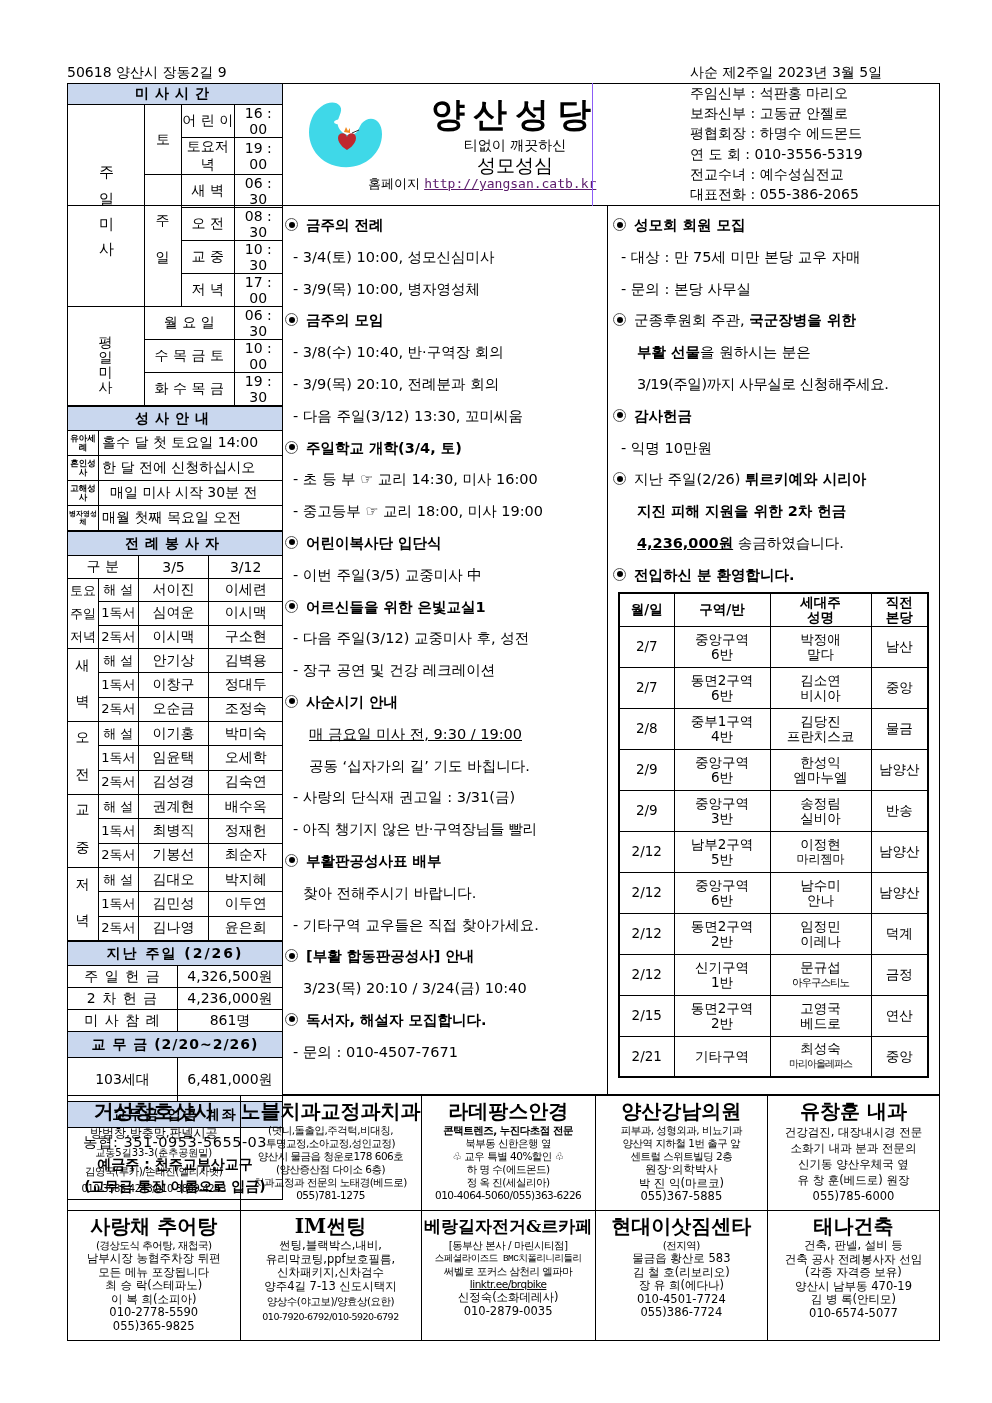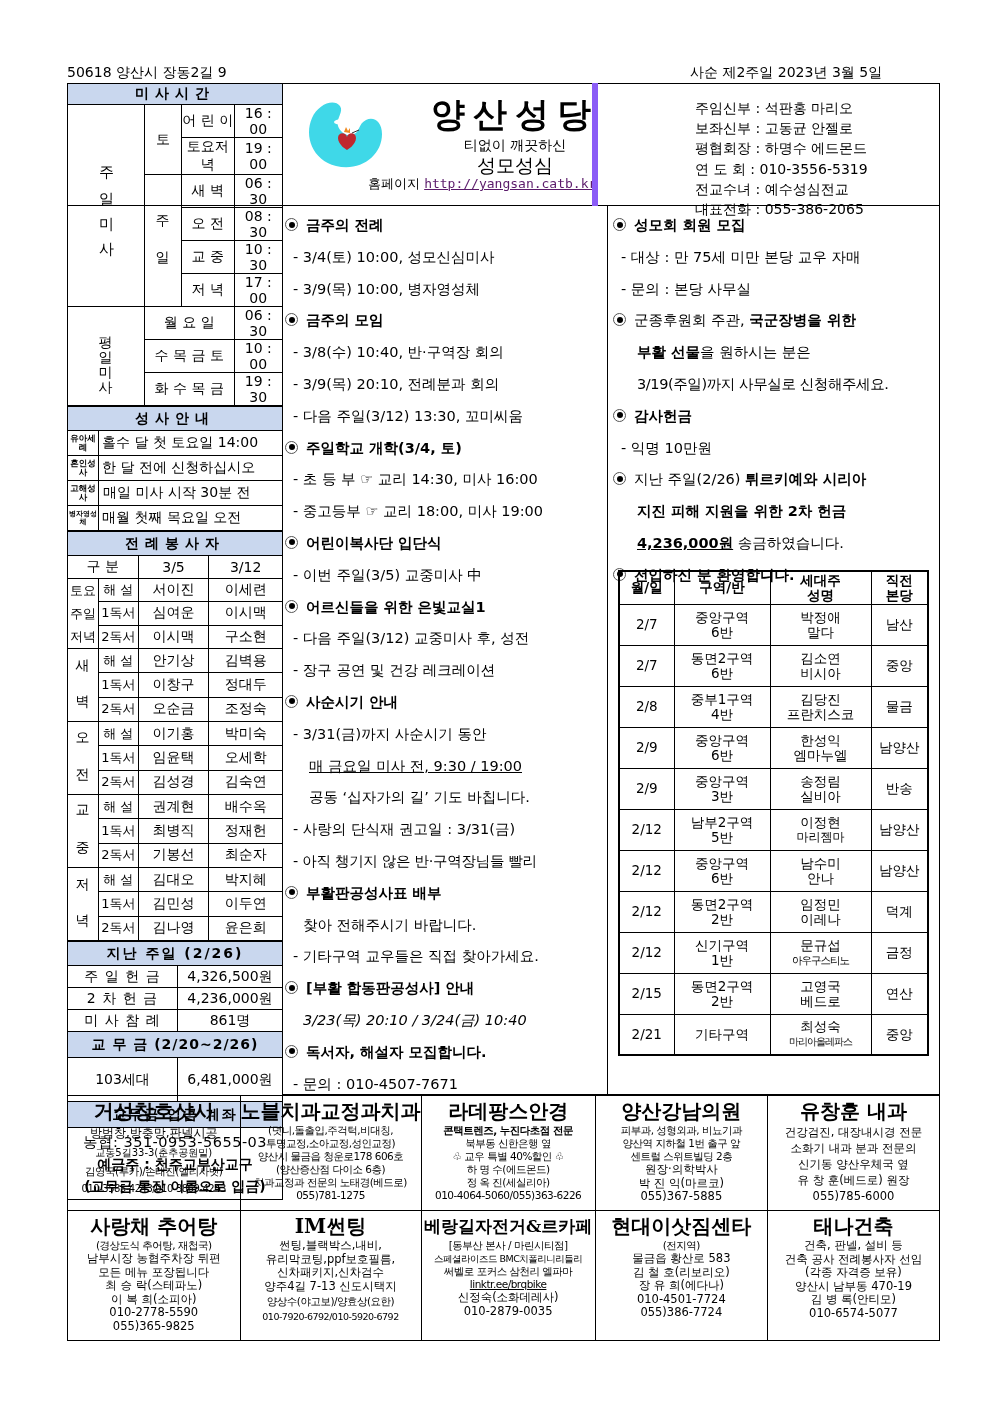--- a/index.html
+++ b/index.html
@@ -10,21 +10,21 @@
   table { border-collapse: collapse; }
   .lt td { border: 1px solid #000; font-size: 14px; text-align: center; padding: 0; }
   .blue { background: #c9d7ee; font-weight: bold; letter-spacing: 6px; }
   .rowh21 td { height: 20.7px; }
   .logo { position: absolute; left: 302px; top: 98px; width: 84px; height: 74px; }
   .title { position: absolute; left: 420px; top: 92px; width: 190px; text-align: center; font-size: 34px; font-weight: bold; letter-spacing: 8px; }
   .sub1 { position: absolute; left: 420px; top: 137px; width: 190px; text-align: center; font-size: 14px; }
   .sub2 { position: absolute; left: 420px; top: 153px; width: 190px; text-align: center; font-size: 19px; }
   .hp { position: absolute; left: 368px; top: 175px; font-size: 13px; }
   .hp a { color: #5a1a6a; font-family: "DejaVu Sans Mono", monospace; text-decoration: underline; }
-  .staff { position: absolute; left: 592px; top: 83px; width: 332px; height: 123px; border-left: 6px solid #8b5cf6; padding: 15px 0 0 97px; }
+  .staff { position: absolute; left: 592px; top: 83px; width: 332px; height: 123px; border-left: 1px solid #8b5cf6; padding: 0 0 0 97px; }
   .staff div { font-size: 14px; line-height: 20.2px; white-space: nowrap; }
   .mid { position: absolute; left: 283px; top: 206px; width: 325px; height: 889px; border-right: 1px solid #000; border-bottom: 1px solid #000; }
   .right { position: absolute; left: 608px; top: 206px; width: 332px; height: 889px; border-right: 1.5px solid #000; border-bottom: 1px solid #000; }
   .sec { font-size: 14.5px; line-height: 31.8px; white-space: nowrap; }
   .sec .h { font-weight: bold; }
   .bullet { display: inline-block; width: 13px; height: 13px; border: 1px solid #555; border-radius: 50%; position: relative; vertical-align: -1px; margin-right: 8px; background: #fff; }
   .bullet::after { content: ""; position: absolute; left: 2.5px; top: 2.5px; width: 6px; height: 6px; border-radius: 50%; background: #000; }
   .ind { padding-left: 24px; }
   .u { text-decoration: underline; }
   .mt td { border: 1px solid #000; font-size: 13.5px; text-align: center; line-height: 15px; padding: 0; }
@@ -135,21 +135,21 @@
     <tr style="height:25px;">
           <td style="font-size:8.5px; line-height:9px; font-weight:bold;">유아세례</td>
           <td style="text-align:left; padding-left:3px; font-size:14px;">홀수 달 첫 토요일 14:00</td>
         </tr>
     <tr style="height:25px;">
           <td style="font-size:8.5px; line-height:9px; font-weight:bold;">혼인성사</td>
           <td style="text-align:left; padding-left:3px; font-size:14px;">한 달 전에 신청하십시오</td>
         </tr>
     <tr style="height:25px;">
           <td style="font-size:8.5px; line-height:9px; font-weight:bold;">고해성사</td>
-          <td style="text-align:left; padding-left:4px; font-size:14px;">매일 미사 시작 30분 전</td>
+          <td style="text-align:left; padding-left:11px; font-size:14px;">매일 미사 시작 30분 전</td>
         </tr>
     <tr style="height:25px;">
           <td style="font-size:7px; line-height:8px; font-weight:bold;">병자영성체</td>
           <td style="text-align:left; padding-left:3px; font-size:14px;">매월 첫째 목요일 오전</td>
         </tr>
   </tbody>
     </table>
 
   <table class="lt" style="width:216px; border:1.5px solid #000; border-top:none;padding-left:32px;">
     <colgroup>
@@ -303,30 +303,29 @@
     <div class="sec" style="padding-left:8px;">- 다음 주일(3/12) 13:30, 꼬미씨움</div>
     <div class="sec"><span class="bullet"></span><span class="h">주일학교 개학(3/4, 토)</span></div>
     <div class="sec" style="padding-left:8px;">- 초 등 부 ☞ 교리 14:30, 미사 16:00</div>
     <div class="sec" style="padding-left:8px;">- 중고등부 ☞ 교리 18:00, 미사 19:00</div>
     <div class="sec"><span class="bullet"></span><span class="h">어린이복사단 입단식</span></div>
     <div class="sec" style="padding-left:8px;">- 이번 주일(3/5) 교중미사 中</div>
     <div class="sec"><span class="bullet"></span><span class="h">어르신들을 위한 은빛교실1</span></div>
     <div class="sec" style="padding-left:8px;">- 다음 주일(3/12) 교중미사 후, 성전</div>
     <div class="sec" style="padding-left:8px;">- 장구 공연 및 건강 레크레이션</div>
     <div class="sec"><span class="bullet"></span><span class="h">사순시기 안내</span></div>
-    <div class="sec" style="padding-left:8px;">- 3/31(금)까지 사순시기 동안</div>
     <div class="sec" style="padding-left:24px;"><span class="u">매 금요일 미사 전, 9:30 / 19:00</span></div>
     <div class="sec" style="padding-left:24px;">공동 ‘십자가의 길’ 기도 바칩니다.</div>
     <div class="sec" style="padding-left:8px;">- 사랑의 단식재 권고일 : 3/31(금)</div>
     <div class="sec" style="padding-left:8px; letter-spacing:-0.3px;">- 아직  챙기지  않은  반·구역장님들  빨리</div>
     <div class="sec"><span class="bullet"></span><span class="h">부활판공성사표 배부</span></div>
     <div class="sec" style="padding-left:18px;">  찾아 전해주시기 바랍니다.</div>
     <div class="sec" style="padding-left:8px;">- 기타구역 교우들은 직접 찾아가세요.</div>
     <div class="sec"><span class="bullet"></span><span class="h">[부활 합동판공성사] 안내</span></div>
-    <div class="sec" style="padding-left:18px;font-style:italic;">  3/23(목) 20:10 / 3/24(금) 10:40</div>
+    <div class="sec" style="padding-left:18px;">  3/23(목) 20:10 / 3/24(금) 10:40</div>
     <div class="sec"><span class="bullet"></span><span class="h">독서자, 해설자 모집합니다.</span></div>
     <div class="sec" style="padding-left:8px;">- 문의 : 010-4507-7671</div>
   </div>
 </div>
 
 <div class="right">
   <div style="padding:4px 0 0 5px;">
     <div class="sec"><span class="bullet"></span><span class="h">성모회 회원 모집</span></div>
     <div class="sec" style="padding-left:8px;">- 대상 : 만 75세 미만 본당 교우 자매</div>
     <div class="sec" style="padding-left:8px;">- 문의 : 본당 사무실</div>
@@ -334,21 +333,21 @@
     <div class="sec" style="padding-left:24px;"><span class="h">부활 선물</span><span>을 원하시는 분은</span></div>
     <div class="sec" style="padding-left:24px; letter-spacing:-0.4px;">3/19(주일)까지 사무실로 신청해주세요.</div>
     <div class="sec"><span class="bullet"></span><span class="h">감사헌금</span></div>
     <div class="sec" style="padding-left:8px;">- 익명 10만원</div>
     <div class="sec"><span class="bullet"></span><span>지난 주일(2/26) </span><span class="h">튀르키예와 시리아</span></div>
     <div class="sec" style="padding-left:24px;"><span class="h">지진 피해 지원을 위한 2차 헌금</span></div>
     <div class="sec" style="padding-left:24px;"><span class="h u">4,236,000원</span><span> 송금하였습니다.</span></div>
     <div class="sec"><span class="bullet"></span><span class="h">전입하신 분 환영합니다.</span></div>
   </div>
 
-  <table class="mt" style="position:absolute; left:10px; top:364px; width:311px;">
+  <table class="mt" style="position:absolute; left:10px; top:386px; width:311px;">
     <colgroup>
         <col style="width:55px">
         <col style="width:96px">
         <col style="width:101px">
         <col>
       </colgroup>
     <tbody>
         <tr style="height:33px; font-weight:bold;">
       <td style="font-weight:bold;">월/일</td>
       <td style="font-weight:bold;">구역/반</td>
@@ -554,21 +553,21 @@
           <div class="ad-l">썬팅,블랙박스,내비,</div>
           <div class="ad-l">유리막코팅,ppf보호필름,</div>
           <div class="ad-l">신차패키지,신차검수</div>
           <div class="ad-l">양주4길 7-13 신도시택지</div>
           <div class="ad-s" style="line-height:17px;">양상수(야고보)/양효상(요한)</div>
           <div class="ad-s" style="font-size:9.5px;">010-7920-6792/010-5920-6792</div>
         </td>
     <td>
           <div class="ad-t" style="font-size:17px;">베랑길자전거&amp;르카페</div>
           <div class="ad-s">[동부산 본사 / 마린시티점]</div>
-          <div class="ad-s" style="font-size:9.5px;">스페셜라이즈드 BMC치폴리니리들리</div>
+          <div class="ad-s" style="font-size:9.5px;font-family:Liberation Mono, monospace;">스페셜라이즈드 BMC치폴리니리들리</div>
           <div class="ad-s">써벨로 포커스 삼천리 엘파마</div>
           <div class="ad-s u">linktr.ee/brqbike</div>
           <div class="ad-l">신정숙(소화데레사)</div>
           <div class="ad-l">010-2879-0035</div>
         </td>
     <td>
           <div class="ad-t">현대이삿짐센타</div>
           <div class="ad-s">(전지역)</div>
           <div class="ad-l">물금읍 황산로 583</div>
           <div class="ad-l">김 철 호(리보리오)</div>

